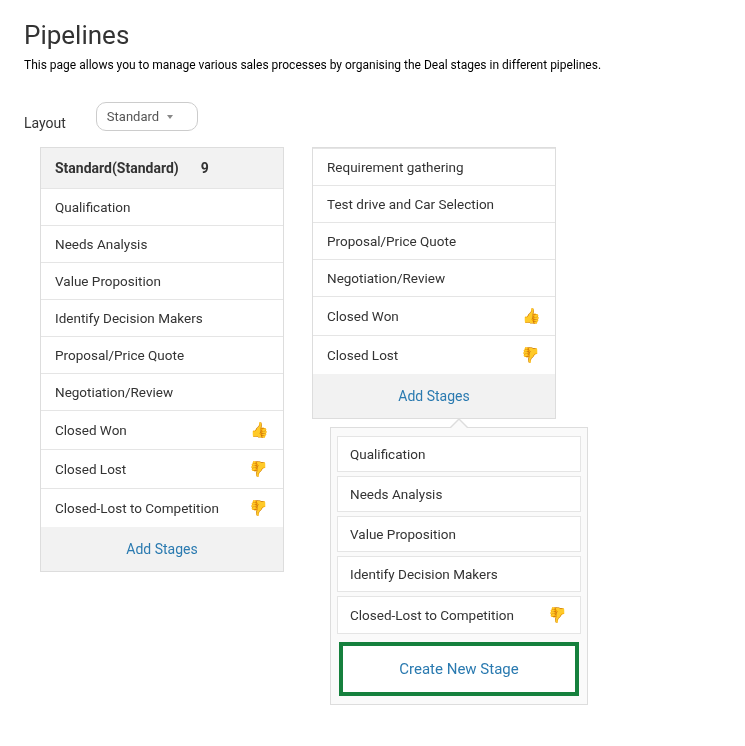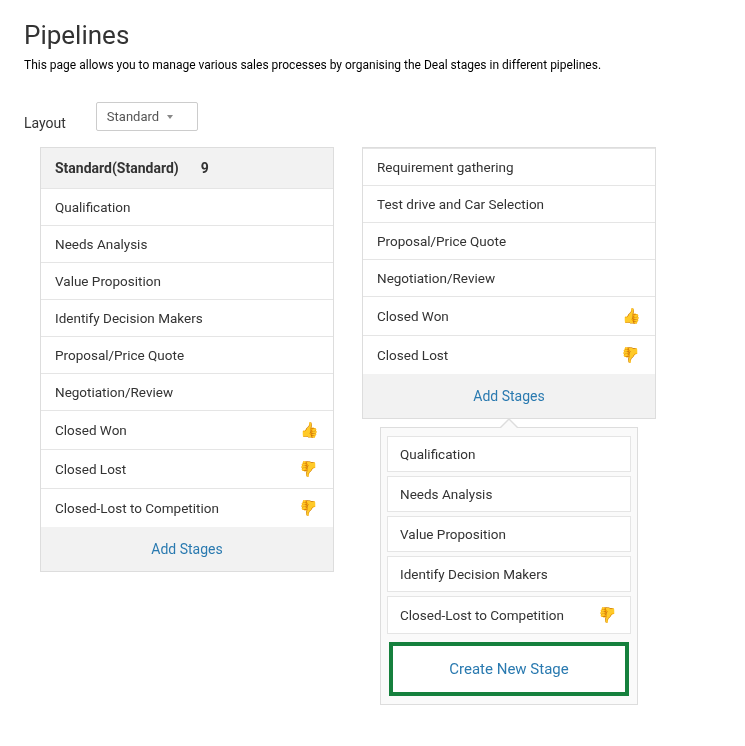--- a/index.html
+++ b/index.html
@@ -24,21 +24,21 @@
   }
   .layout-row {
     display: flex;
     align-items: flex-end;
     gap: 30px;
     margin-bottom: 16px;
     font-size: 14px;
   }
   .select {
     border: 1px solid #ccc;
-    border-radius: 2px;
+    border-radius: 10px;
     padding: 6px 24px 6px 10px;
     font-size: 13px;
     color: #555;
     position: relative;
     background: #fff;
     display: inline-flex;
     align-items: center;
     gap: 8px;
   }
   .chevron {
@@ -47,21 +47,21 @@
     border-right: 3px solid transparent;
     border-top: 4px solid #888;
   }
   .cols {
     display: flex;
     gap: 28px;
     align-items: flex-start;
     padding-left: 16px;
   }
   .pipeline {
-    width: 294px;
+    width: 244px;
     background: #f2f2f2;
     border: 1px solid #ddd;
   }
   .pipeline-header {
     display: flex;
     align-items: center;
     padding: 12px 14px;
     font-size: 14px;
     gap: 10px;
   }

